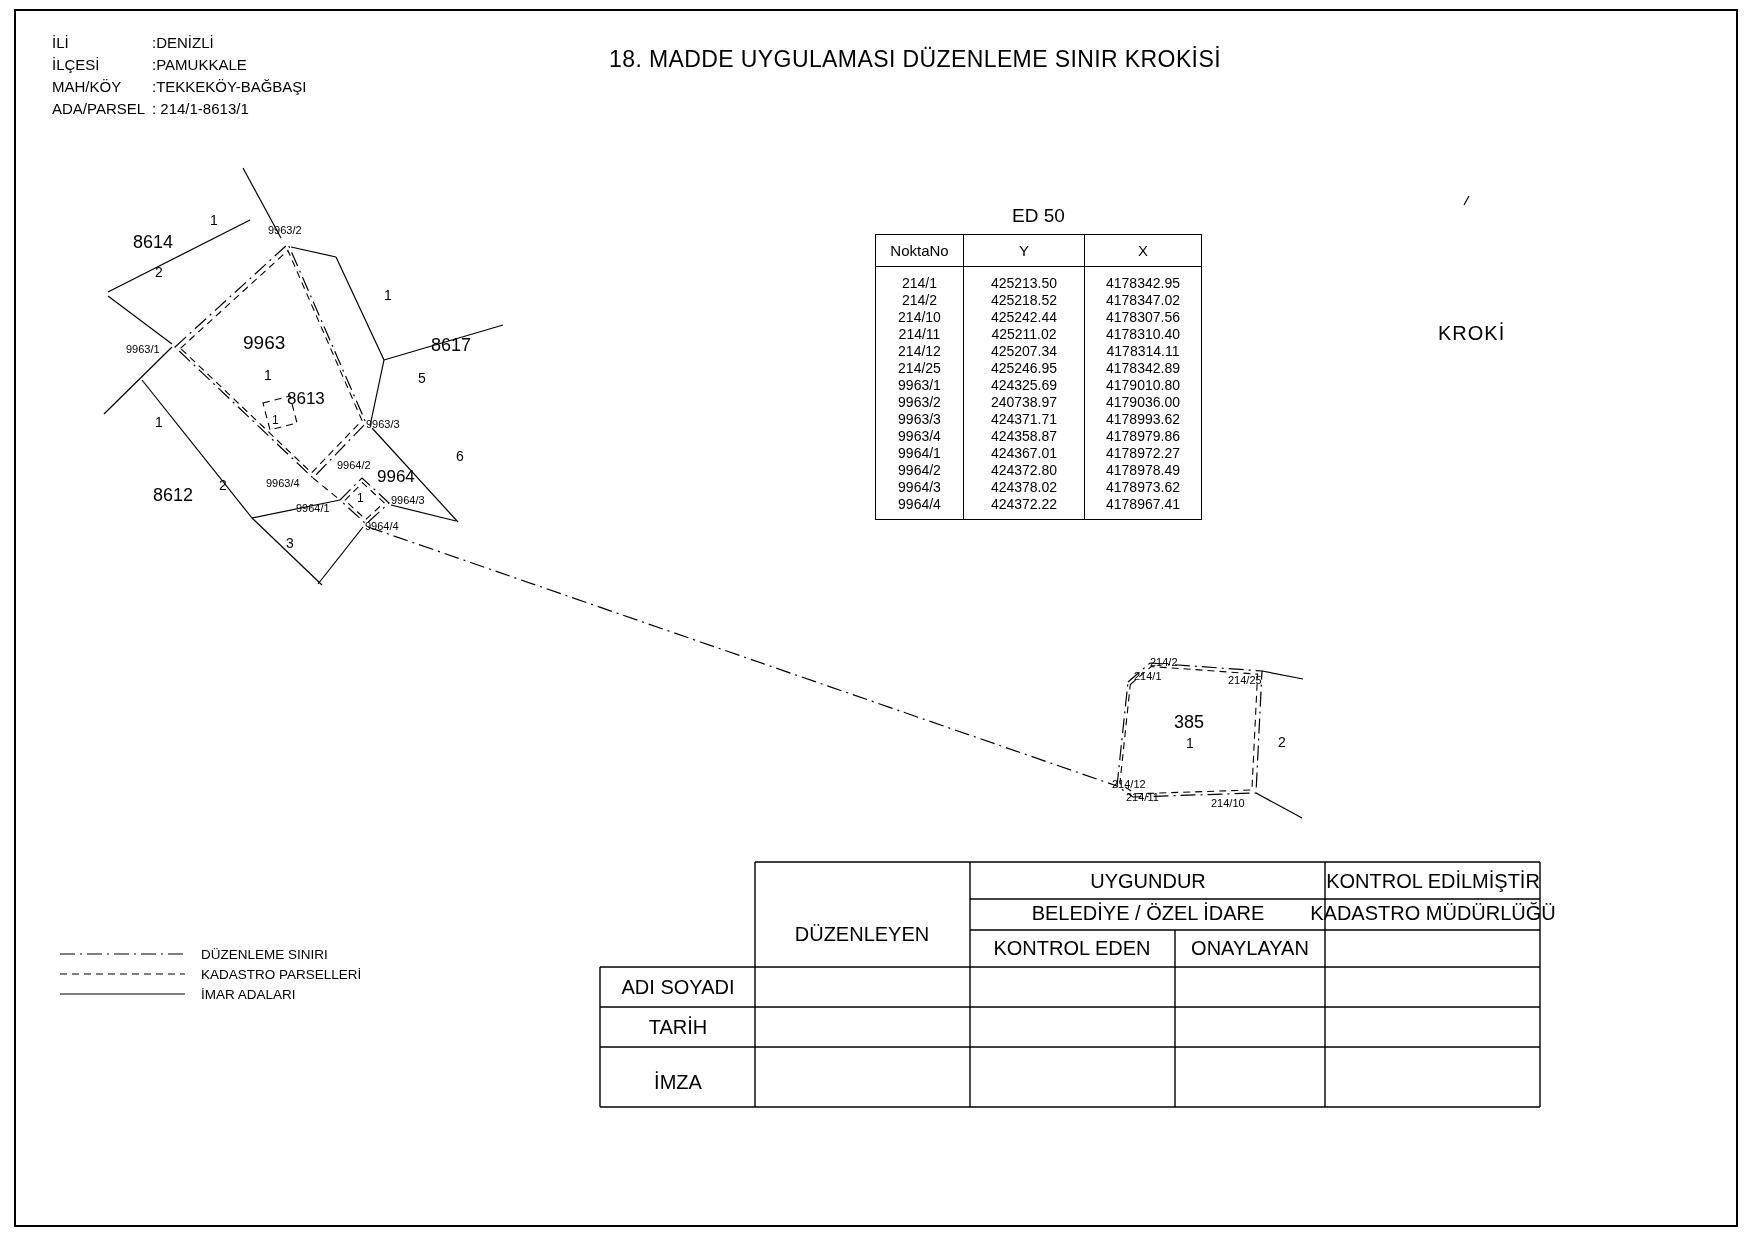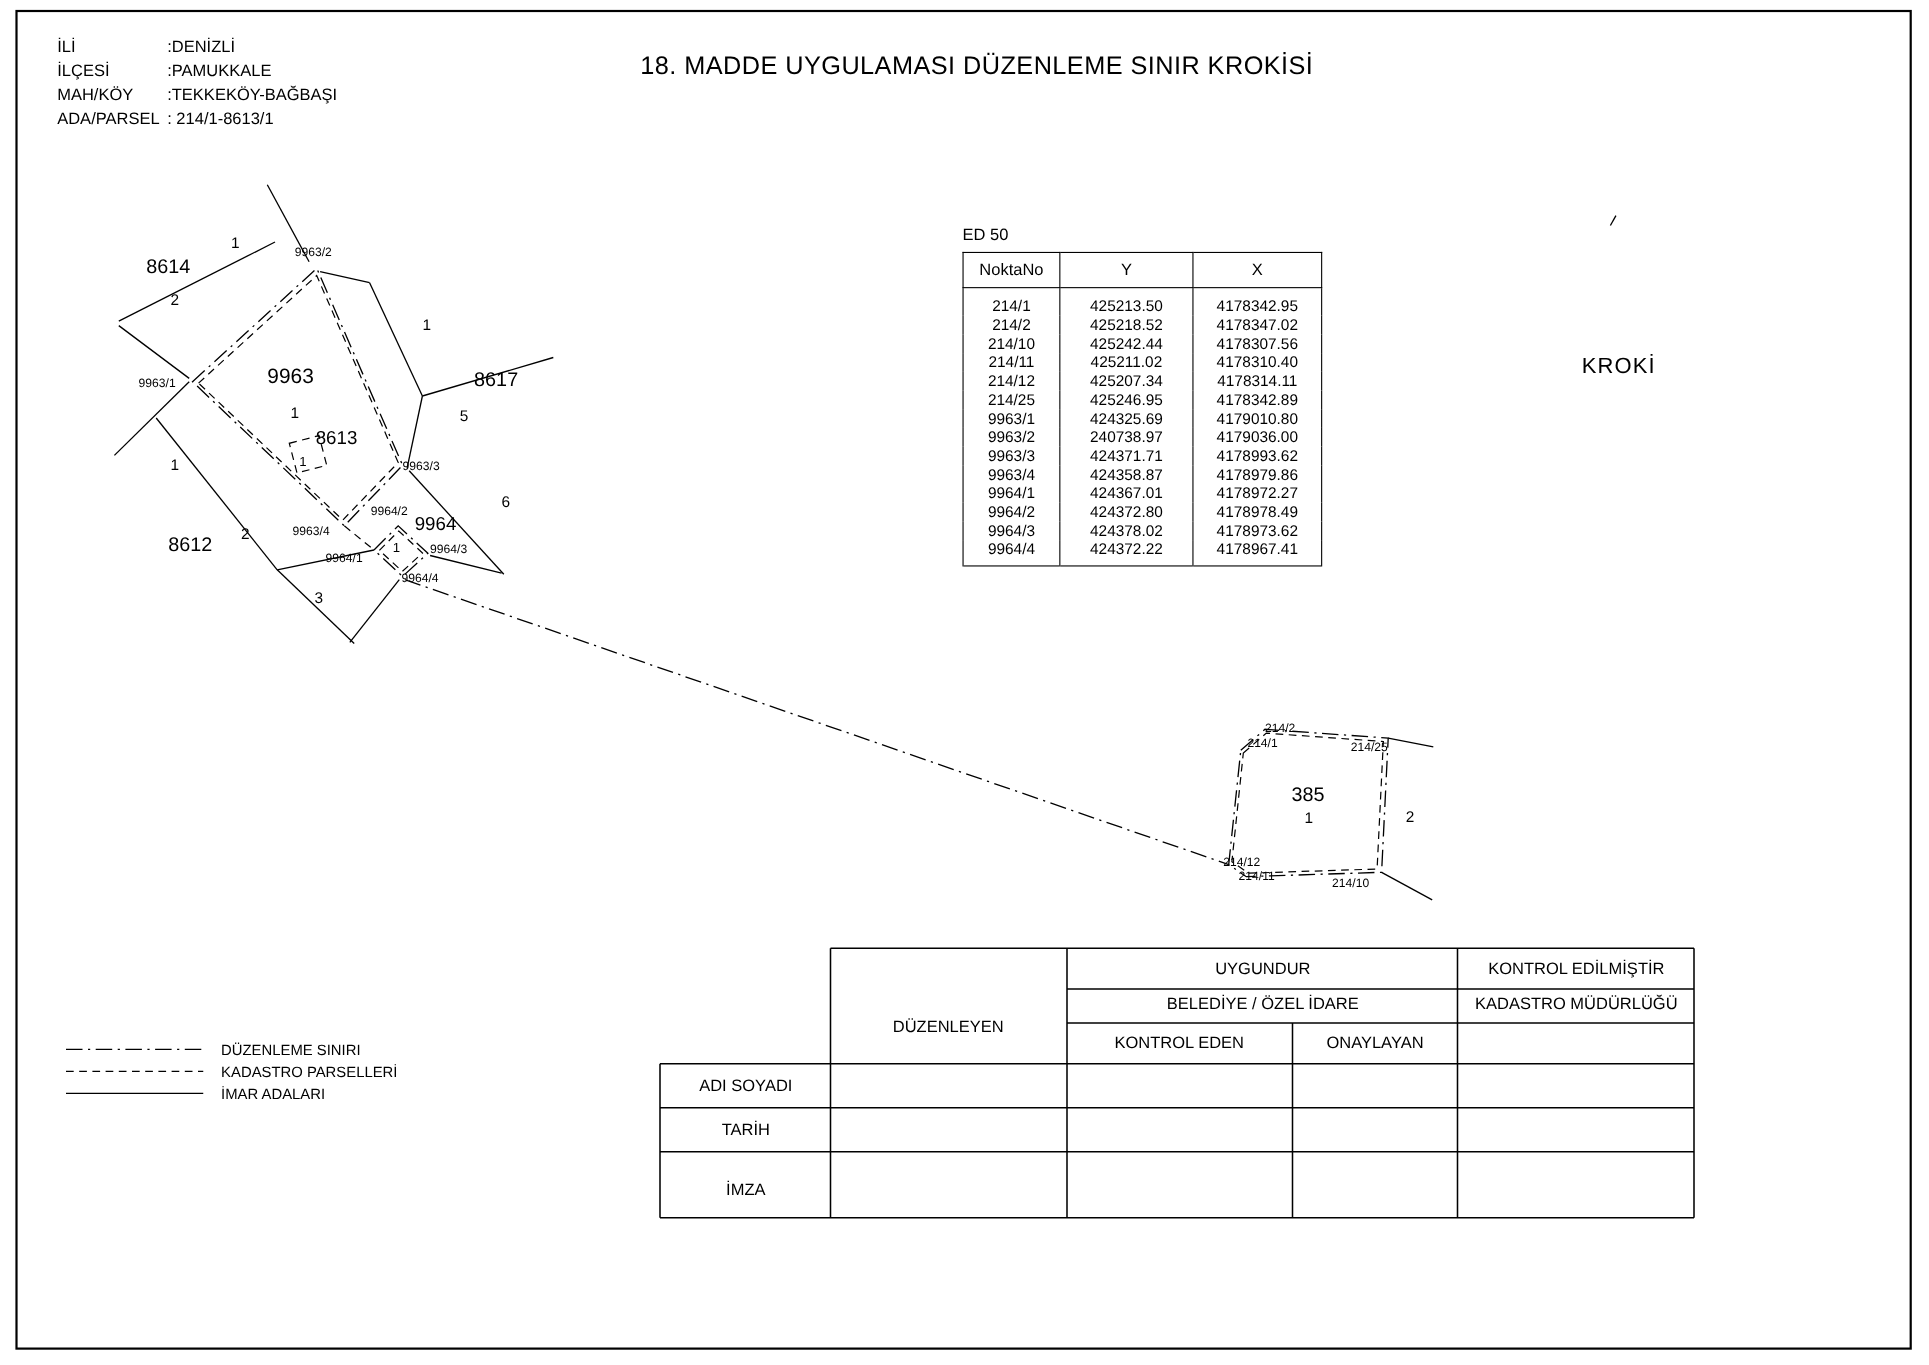--- a/index.html
+++ b/index.html
@@ -5,44 +5,44 @@
   *{box-sizing:border-box;}
   html,body{margin:0;padding:0;background:#ffffff;}
   .page{position:relative;width:1754px;height:1241px;background:#fff;
         font-family:"Liberation Sans","DejaVu Sans",sans-serif;color:#000;overflow:hidden;}
   .frame{position:absolute;left:14px;top:9px;width:1724px;height:1218px;border:2px solid #000;}
 
   .hdr{position:absolute;left:52px;top:32px;font-size:15px;line-height:22px;}
   .hdr-row{display:flex;}
   .hdr-label{width:100px;}
 
-  .title{position:absolute;left:418px;top:46px;width:940px;text-align:center;
+  .title{position:absolute;left:445px;top:46px;width:940px;text-align:center;
          font-size:23px;letter-spacing:.4px;}
   .kroki{position:absolute;left:1438px;top:322px;font-size:20px;letter-spacing:1px;}
 
   .coord{position:absolute;left:875px;top:205px;width:327px;}
-  .coord-title{font-size:15px;margin-bottom:7px;}
+  .coord-title{text-align:center;font-size:19px;margin-bottom:7px;}
   table.coord-table{border-collapse:collapse;width:100%;border:1.5px solid #000;table-layout:fixed;}
   .coord-table th{border:1.5px solid #000;font-weight:normal;font-size:15px;height:32px;}
   .coord-table td{font-size:14px;text-align:center;height:17px;line-height:17px;
                   border-left:1.5px solid #000;border-right:1.5px solid #000;padding:0;}
   .coord-table tbody tr:first-child td{padding-top:8px;}
   .coord-table tbody tr:last-child td{padding-bottom:6px;}
 
   svg.overlay{position:absolute;left:0;top:0;}
   .ln{stroke:#000;fill:none;}
   .solid{stroke-width:1.2;}
   .dashed{stroke-width:1.1;stroke-dasharray:7 5;}
   .dashdot{stroke-width:1.2;stroke-dasharray:15 5 2 5;}
   .grid{stroke:#000;stroke-width:1.4;fill:none;}
 
   .label-layer{position:absolute;inset:0;pointer-events:none;}
   .map-label{position:absolute;white-space:nowrap;line-height:1.1;}
 
-  .sig-label{position:absolute;transform:translate(-50%,-50%);font-size:15px;white-space:nowrap;text-align:right;}
+  .sig-label{position:absolute;transform:translate(-50%,-50%);font-size:20px;white-space:nowrap;text-align:right;}
 
   .legend{position:absolute;left:60px;top:944px;font-size:13.5px;}
   .legend-row{display:flex;align-items:center;height:20px;}
   .legend-row svg{width:125px;height:12px;flex:0 0 auto;}
   .legend-label{margin-left:16px;}
 </style>
 </head>
 <body>
 
 <div class="page">

